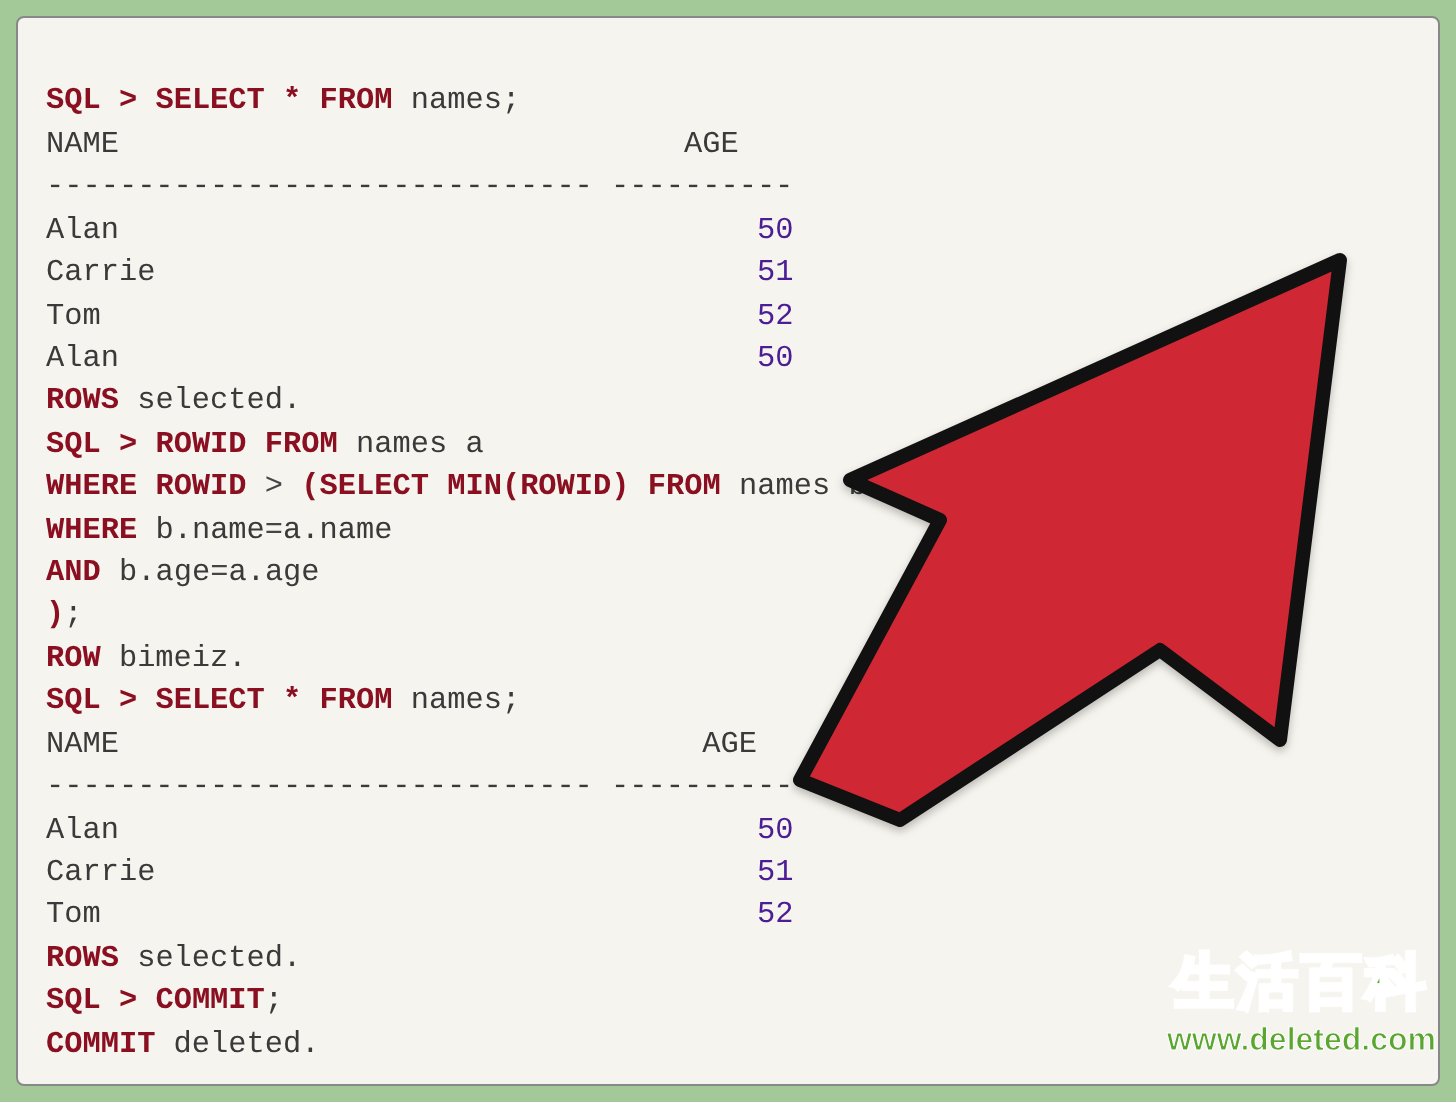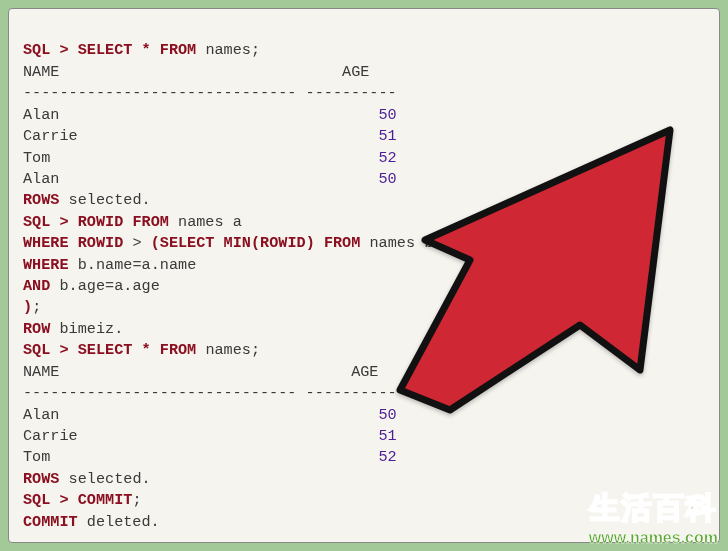--- a/index.html
+++ b/index.html
@@ -32,21 +32,21 @@
   .arrow {
     position: absolute;
     top: 120px;
     left: 370px;
     filter: drop-shadow(0 2px 2px rgba(0,0,0,0.25));
     pointer-events: none;
   }
   .watermark {
     position: absolute;
     right: 10px;
-    bottom: 4px;
+    bottom: 21px;
     text-align: center;
     pointer-events: none;
   }
   .watermark .chinese {
     font-family: "Microsoft YaHei", sans-serif;
     font-size: 30px;
     font-weight: 900;
     color: #5aa631;
     -webkit-text-stroke: 2px #fff;
     text-shadow: 0 0 2px #fff;
@@ -88,14 +88,14 @@
 <span class="kw">SQL</span> <span class="kw">&gt;</span> <span class="kw">COMMIT</span><span>;</span>
 <span class="kw">COMMIT</span><span> deleted.</span>
 </div>
 
 <svg class="arrow" width="340" height="300" viewBox="0 0 340 300">
   <path d="M 30 270 L 100 140 L 55 120 L 300 10 L 270 250 L 210 205 L 80 290 Z" fill="#cf2733" stroke="#111" stroke-width="7" stroke-linejoin="round"></path>
 </svg>
 
 <div class="watermark">
   <div class="chinese">生活百科</div>
-  <div class="url">www.names.com</div>
+  <div class="url">www.deleted.com</div>
 </div>
 
 </body></html>

